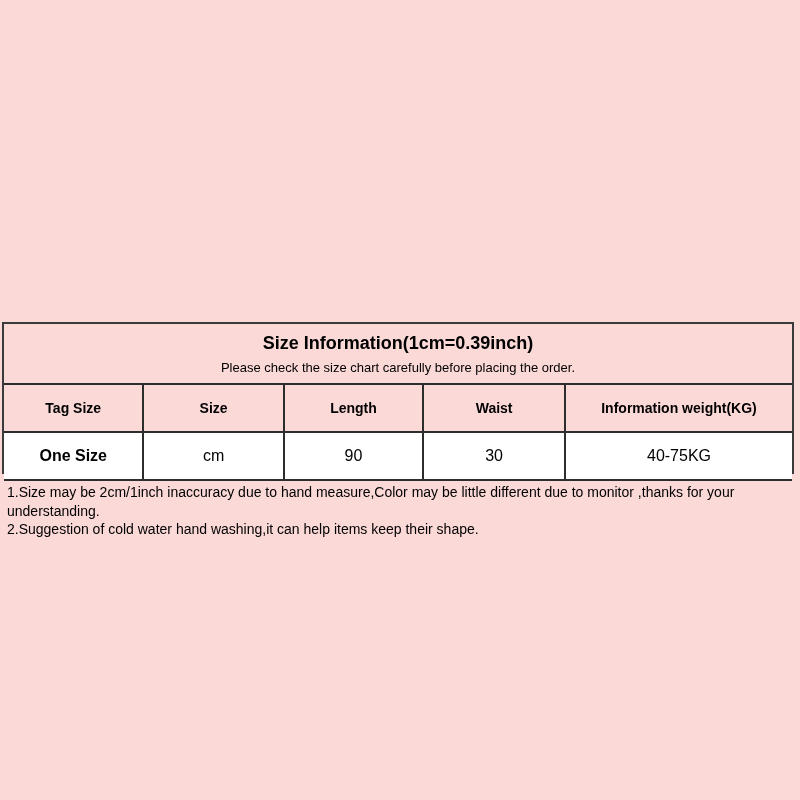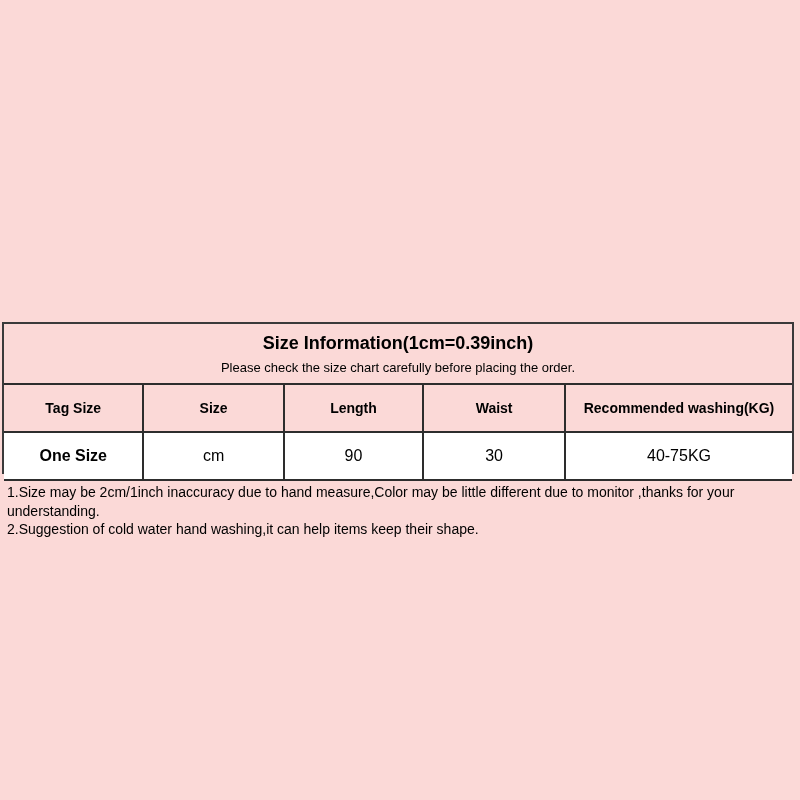--- a/index.html
+++ b/index.html
@@ -96,21 +96,21 @@
       <col style="width:17.7%">
       <col style="width:18%">
       <col style="width:28.8%">
     </colgroup>
     <thead>
       <tr>
         <th>Tag Size</th>
         <th>Size</th>
         <th>Length</th>
         <th>Waist</th>
-        <th>Recommended washing(KG)</th>
+        <th>Information weight(KG)</th>
       </tr>
     </thead>
     <tbody>
       <tr>
         <td class="tag-size">One Size</td>
         <td>cm</td>
         <td>90</td>
         <td>30</td>
         <td>40-75KG</td>
       </tr>

